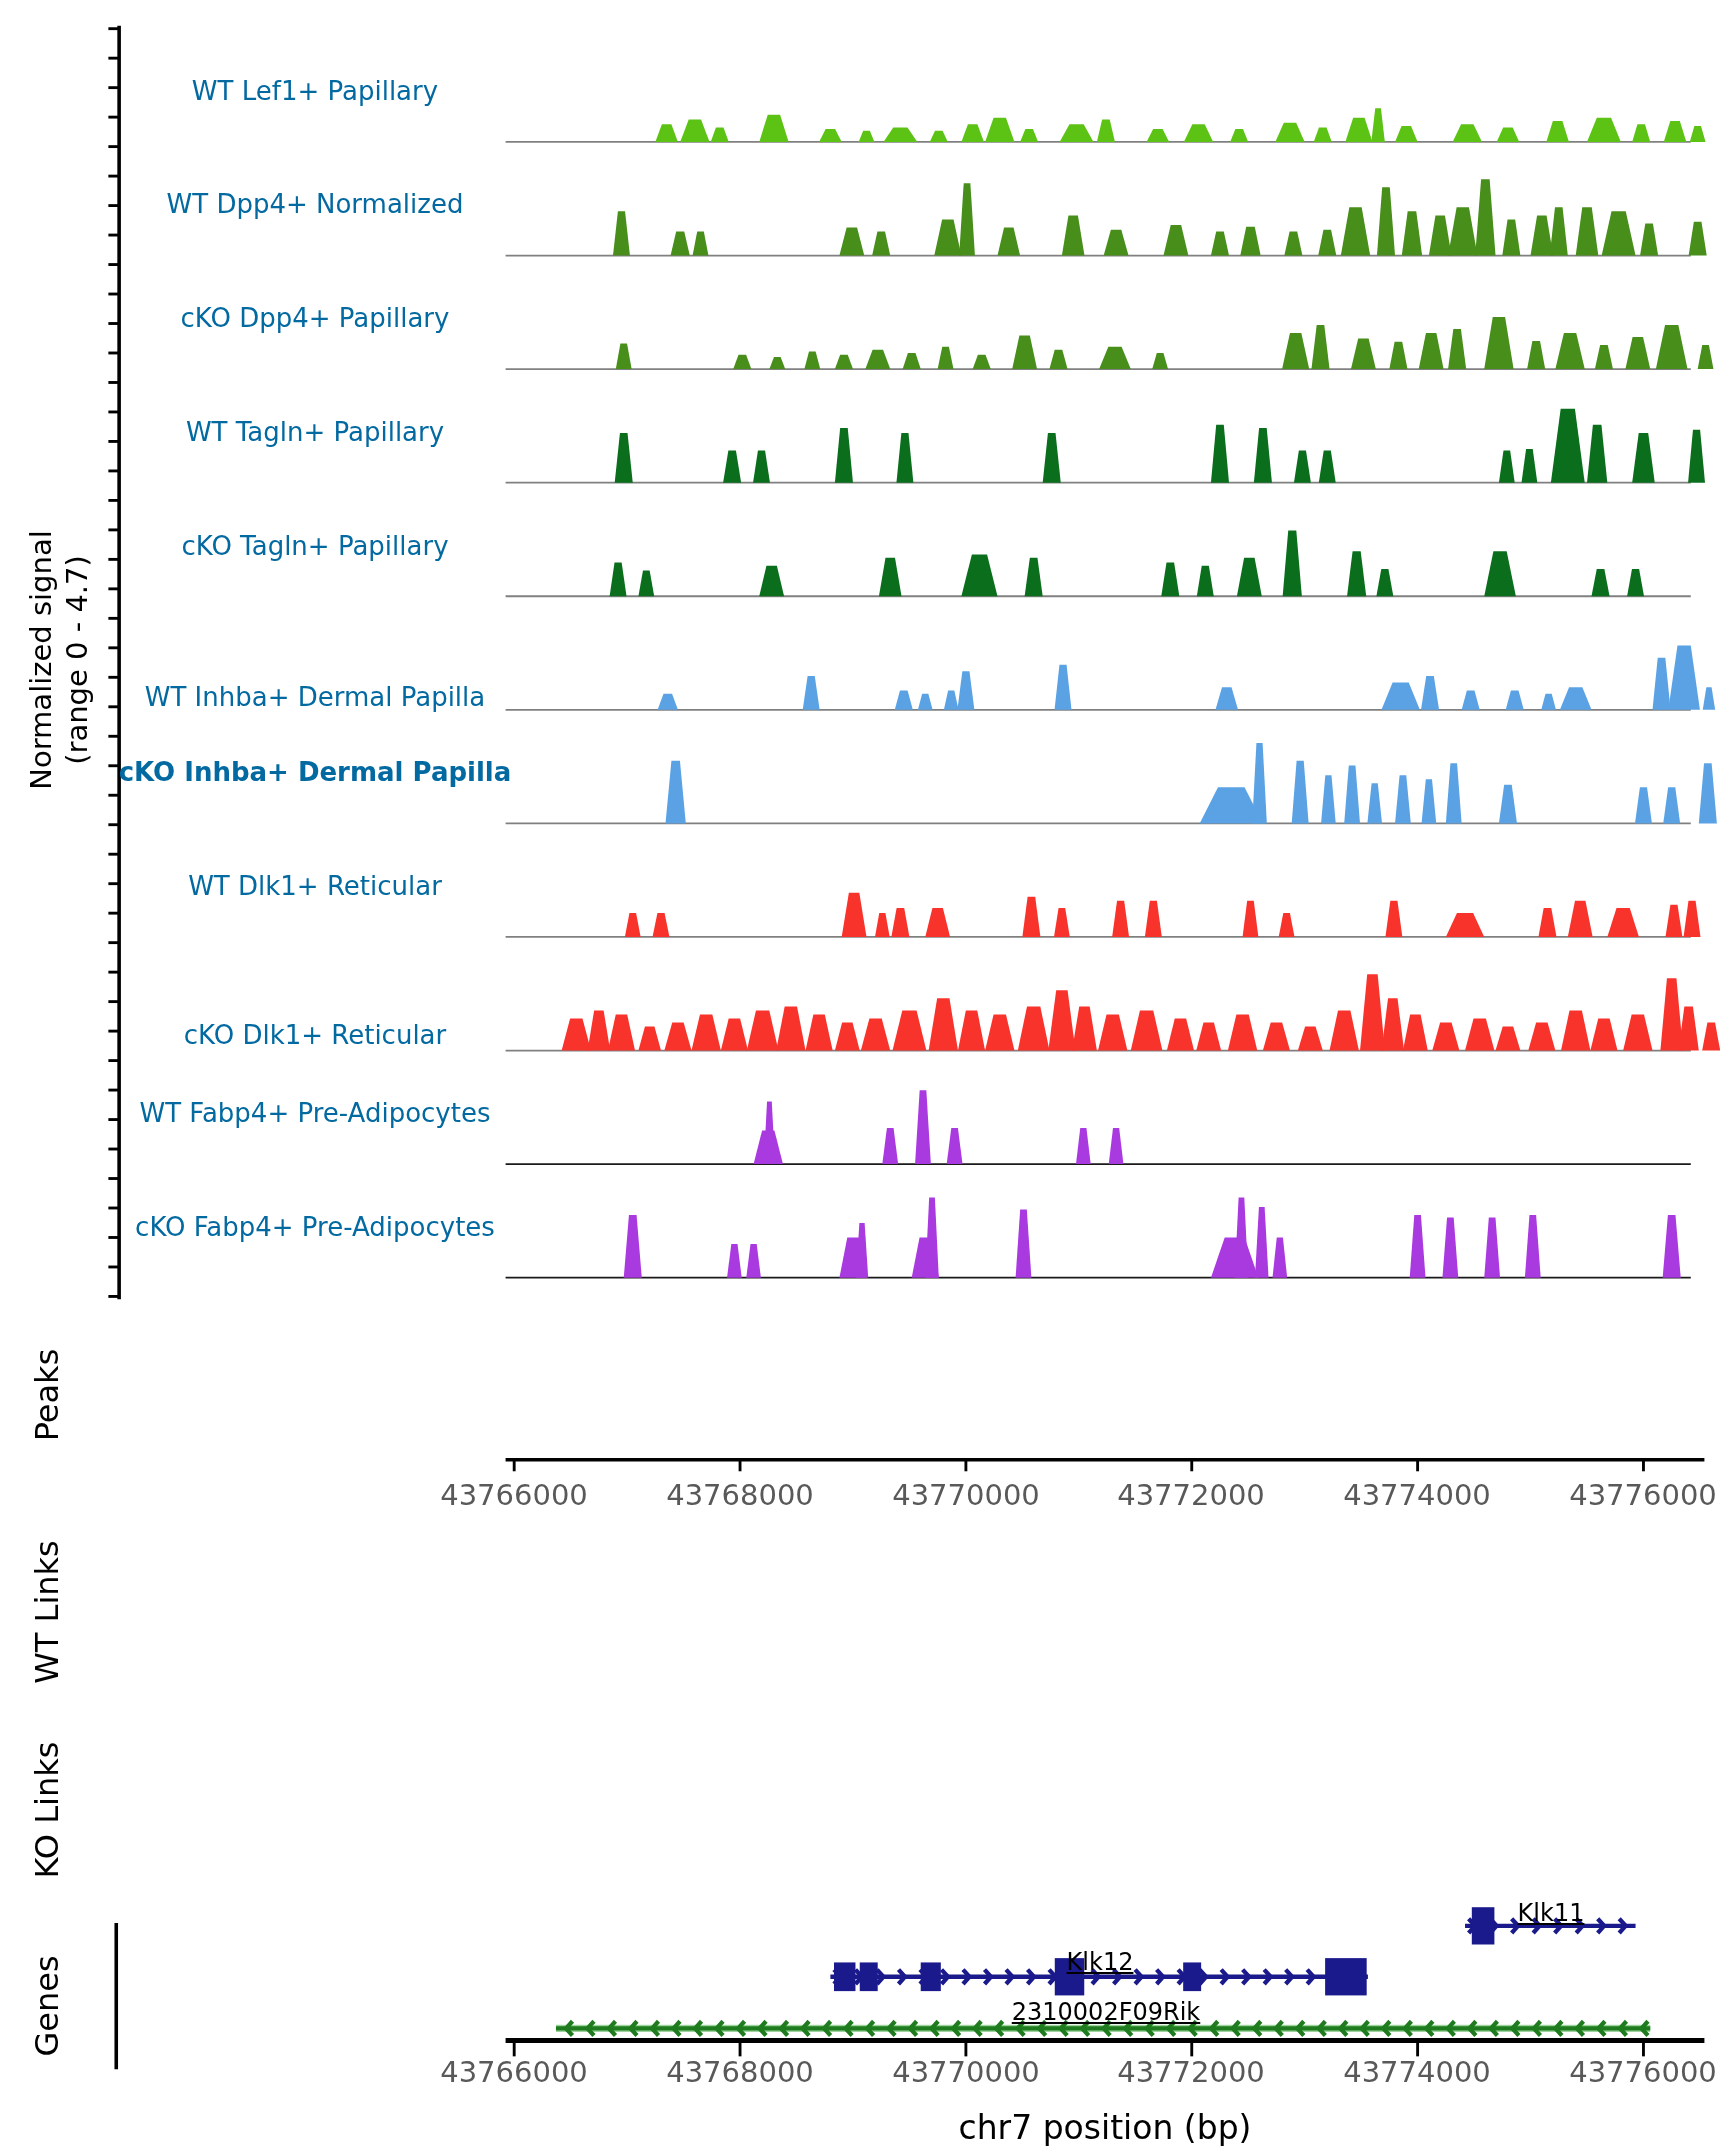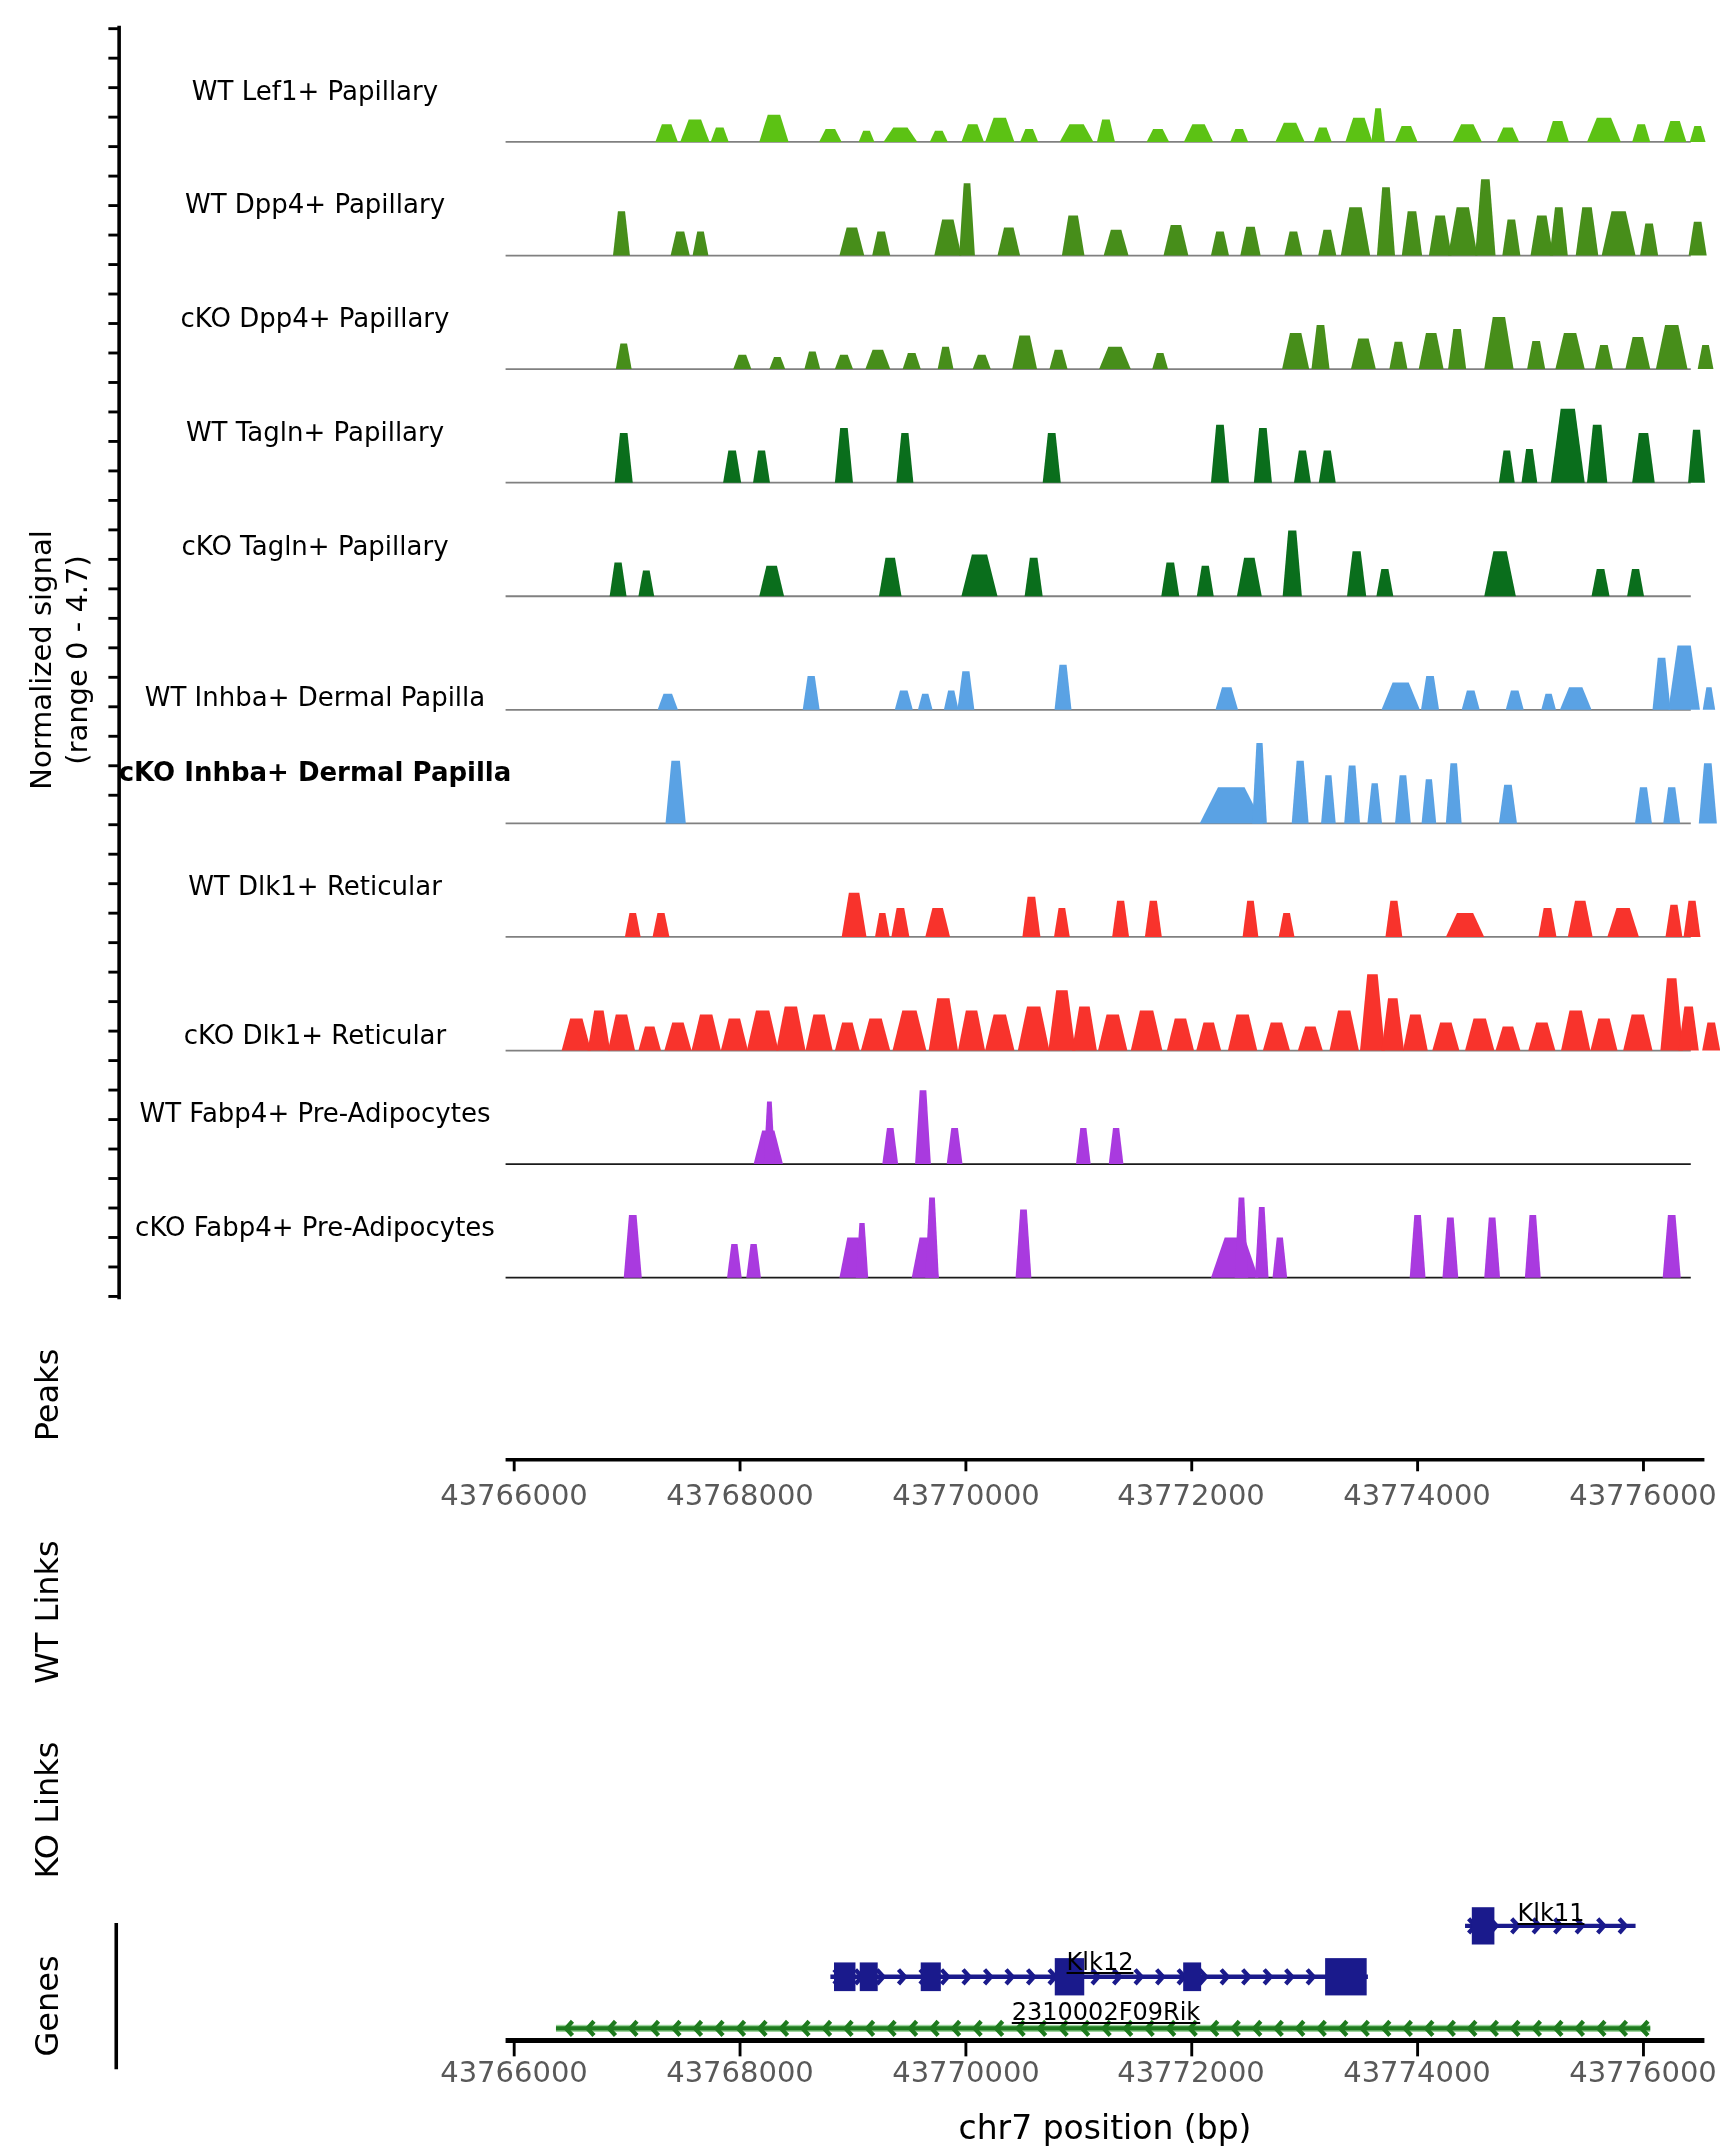--- a/index.html
+++ b/index.html
@@ -1,20 +1,20 @@
 <!DOCTYPE html>
 <html style="font-size:11.5px"><head>
 <meta charset="utf-8">
 <style>
   html,body{margin:0;padding:0;background:#ffffff;}
   #fig{position:relative;width:1721px;height:2151px;background:#ffffff;
        font-family:"DejaVu Sans","Liberation Sans",sans-serif;overflow:hidden;}
   #plot-svg{position:absolute;left:0;top:0;}
   .track-label{position:absolute;left:100px;width:430px;text-align:center;
-       font-size:26px;color:#000000;white-space:nowrap;}
+       font-size:26px;color:#0369a1;white-space:nowrap;}
   .rot-label{position:absolute;transform:translate(-50%,-50%) rotate(-90deg);
        transform-origin:center;font-size:32px;color:#000;white-space:nowrap;}
   .ylab{position:absolute;transform:translate(-50%,-50%) rotate(-90deg);
        transform-origin:center;font-size:29px;color:#000;text-align:center;
        line-height:36px;white-space:nowrap;}
   .tick-label{position:absolute;transform:translateX(-50%);font-size:29px;
        color:#595959;white-space:nowrap;}
   .gene-label{position:absolute;transform:translate(-50%,-50%);font-size:24px;
        color:#000;white-space:nowrap;text-decoration:underline;}
   .axis-title{position:absolute;transform:translateX(-50%);font-size:33px;color:#000;white-space:nowrap;margin-top:28px;}
@@ -423,21 +423,21 @@
   <div class="ylab" style="left:59px;top:660px;">
     <div>Normalized signal</div>
     <div>(range 0 - 4.7)</div>
   </div>
   <div class="rot-label" style="left:47px;top:1395px;">Peaks</div>
   <div class="rot-label" style="left:47px;top:1612px;">WT Links</div>
   <div class="rot-label" style="left:47px;top:1810px;">KO Links</div>
   <div class="rot-label" style="left:47px;top:2006px;">Genes</div>
 
   <div class="track-label" style="top:76px;">WT Lef1+ Papillary</div>
-  <div class="track-label" style="top:189px;">WT Dpp4+ Papillary</div>
+  <div class="track-label" style="top:189px;">WT Dpp4+ Normalized</div>
   <div class="track-label" style="top:303px;">cKO Dpp4+ Papillary</div>
   <div class="track-label" style="top:417px;">WT Tagln+ Papillary</div>
   <div class="track-label" style="top:531px;">cKO Tagln+ Papillary</div>
   <div class="track-label" style="top:682px;">WT Inhba+ Dermal Papilla</div>
   <div class="track-label" style="top:757px;font-weight:bold;">cKO Inhba+ Dermal Papilla</div>
   <div class="track-label" style="top:871px;">WT Dlk1+ Reticular</div>
   <div class="track-label" style="top:1020px;">cKO Dlk1+ Reticular</div>
   <div class="track-label" style="top:1098px;">WT Fabp4+ Pre-Adipocytes</div>
   <div class="track-label" style="top:1212px;">cKO Fabp4+ Pre-Adipocytes</div>
 

